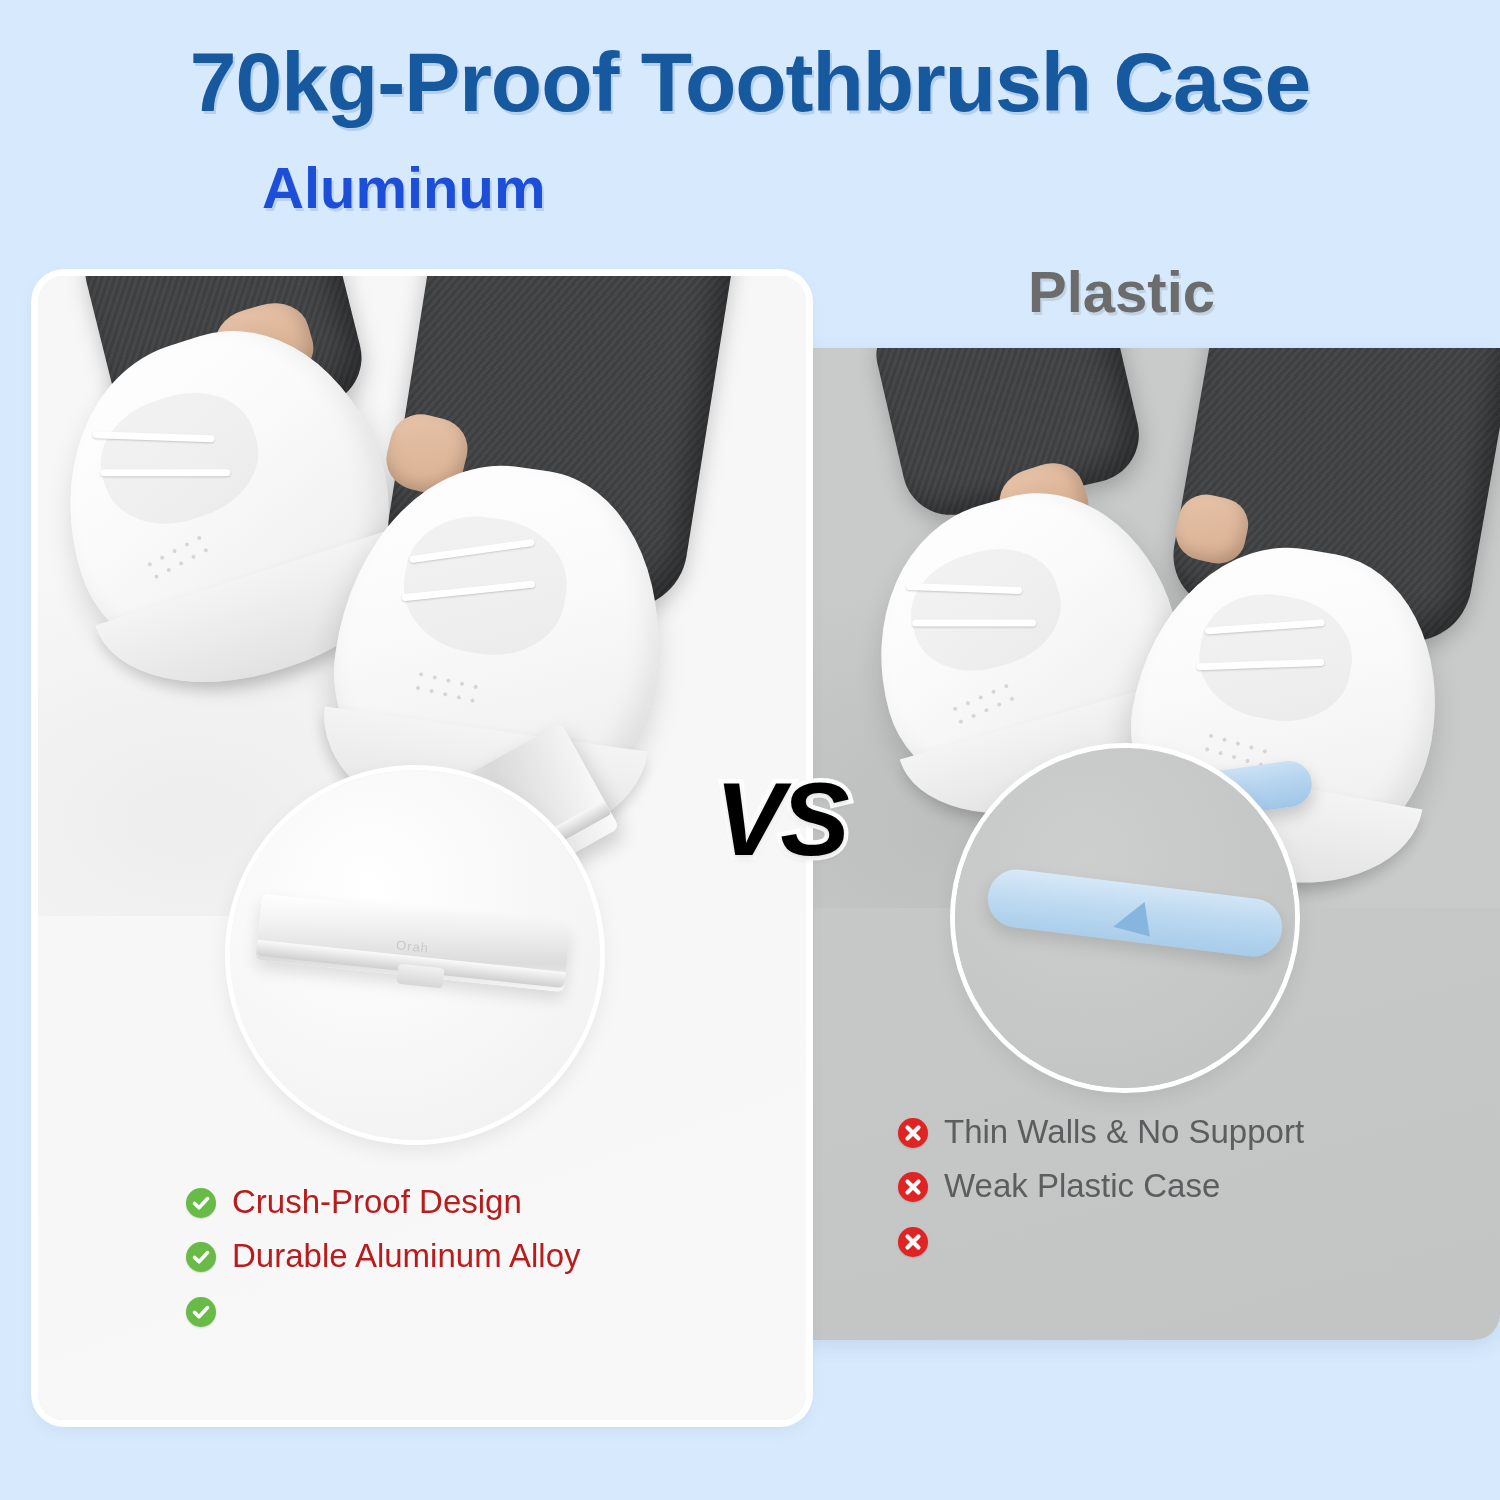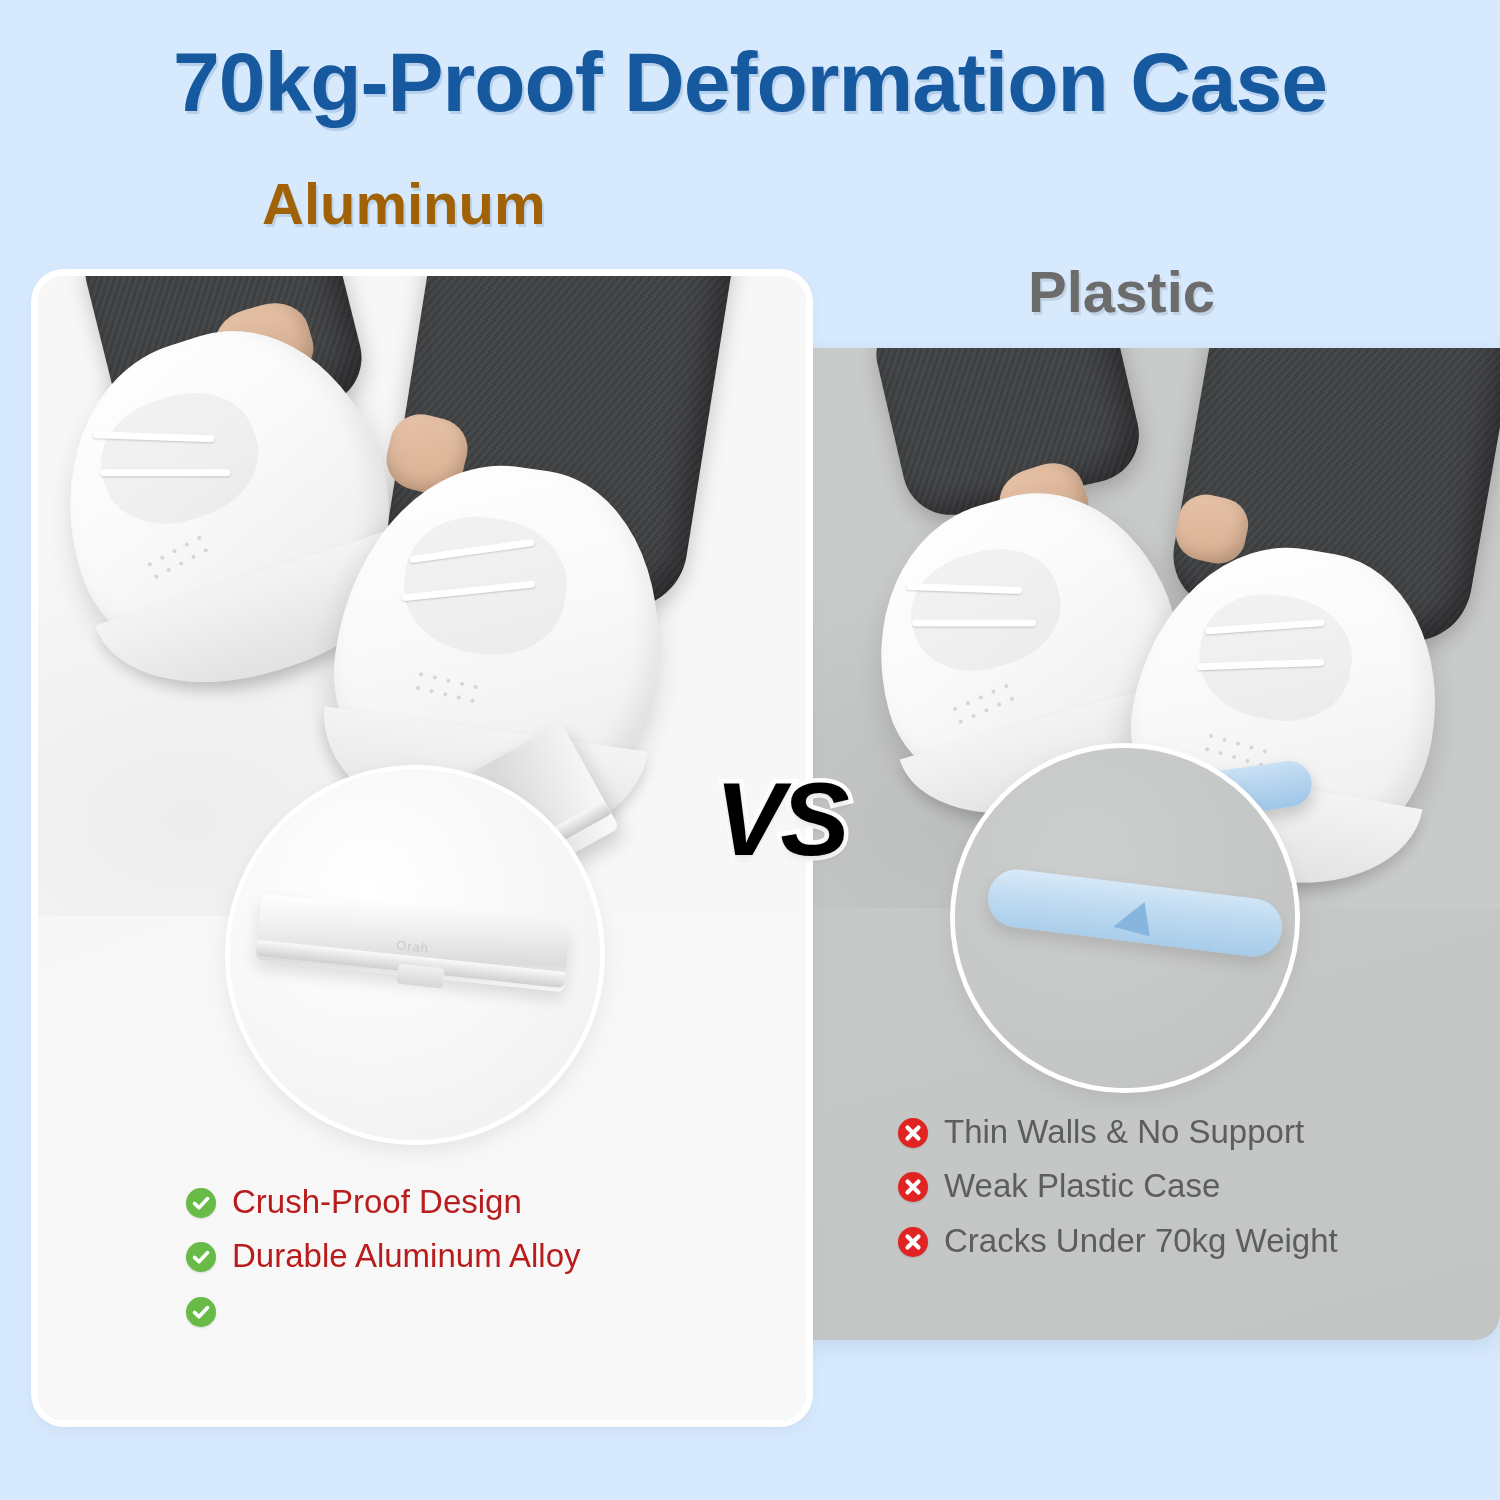--- a/index.html
+++ b/index.html
@@ -15,23 +15,23 @@
   .main-title{
     position:absolute;left:0;top:34px;width:1500px;
     text-align:center;
     font-size:84px;font-weight:bold;
     letter-spacing:-1px;
     color:#17599f;
     text-shadow:2px 3px 0 rgba(120,160,200,.35);
     white-space:nowrap;
   }
   .label-aluminum{
-    position:absolute;left:262px;top:170px;
+    position:absolute;left:262px;top:154px;
     font-size:58px;font-weight:bold;
-    color:#a16207;
+    color:#1d4ed8;
     text-shadow:2px 3px 0 rgba(120,160,200,.3);
   }
   .label-plastic{
     position:absolute;left:1028px;top:258px;
     font-size:58px;font-weight:bold;
     color:#6c6c6c;
     text-shadow:2px 3px 0 rgba(150,160,170,.3);
   }
 
   
@@ -165,21 +165,21 @@
   .badge.ok{background:#67bb46;box-shadow:0 1px 2px rgba(0,0,0,.15);}
   .badge.bad{background:#e02323;box-shadow:0 1px 2px rgba(0,0,0,.15);}
   .badge svg{position:absolute;left:0;top:0;}
 
   .rowtext{font-size:33px;line-height:1.22;color:#b91c1c;}
   .list-pla .rowtext{color:#5c5d5e;}
 </style>
 </head>
 <body>
 
-<div class="main-title">70kg-Proof Deformation Case</div>
+<div class="main-title">70kg-Proof Toothbrush Case</div>
 <div class="label-aluminum">Aluminum</div>
 <div class="label-plastic">Plastic</div>
 
 <div class="panel panel-pla">
 
   <div class="photo photo-pla">
     <div class="jean p1"></div>
     <div class="jean p2"></div>
 
     <div class="ankle" style="left:196px;top:118px;width:86px;height:74px;transform:rotate(-18deg);"></div>
@@ -229,21 +229,20 @@
         </svg>
     </span>
     <span class="rowtext">Weak Plastic Case</span>
   </div>
   <div class="row">
     <span class="badge bad">
       <svg width="30" height="30" viewBox="0 0 30 30">
           <path d="M9.5 9.5 L20.5 20.5 M20.5 9.5 L9.5 20.5" stroke="#fff" stroke-width="4.2" stroke-linecap="round"></path>
         </svg>
     </span>
-    <span class="rowtext">Cracks Under 70kg Weight</span>
   </div>
 </div>
 
 <div class="panel panel-alu">
 
   <div class="photo photo-alu">
     <div class="jean j1"></div>
     <div class="jean j2"></div>
 
     <div class="ankle" style="left:178px;top:30px;width:96px;height:80px;transform:rotate(-16deg);"></div>

